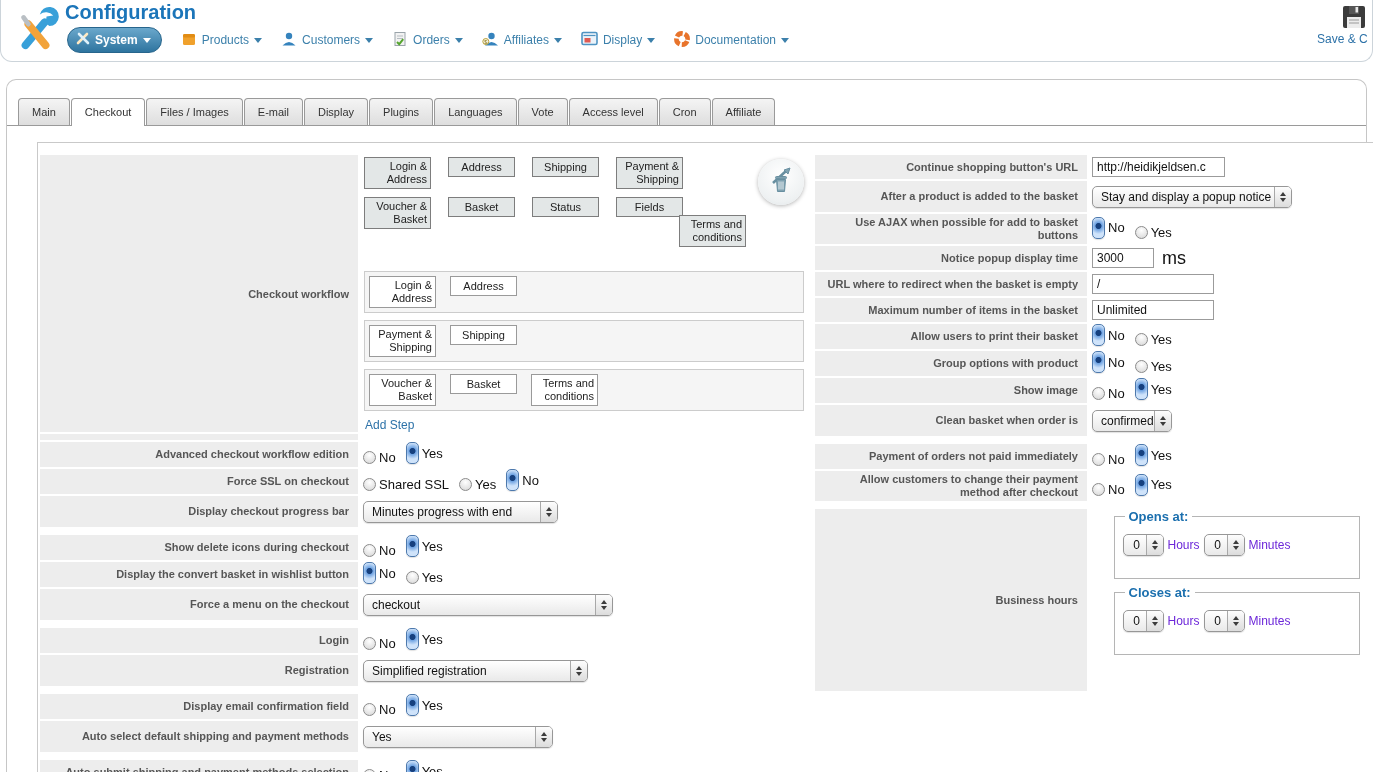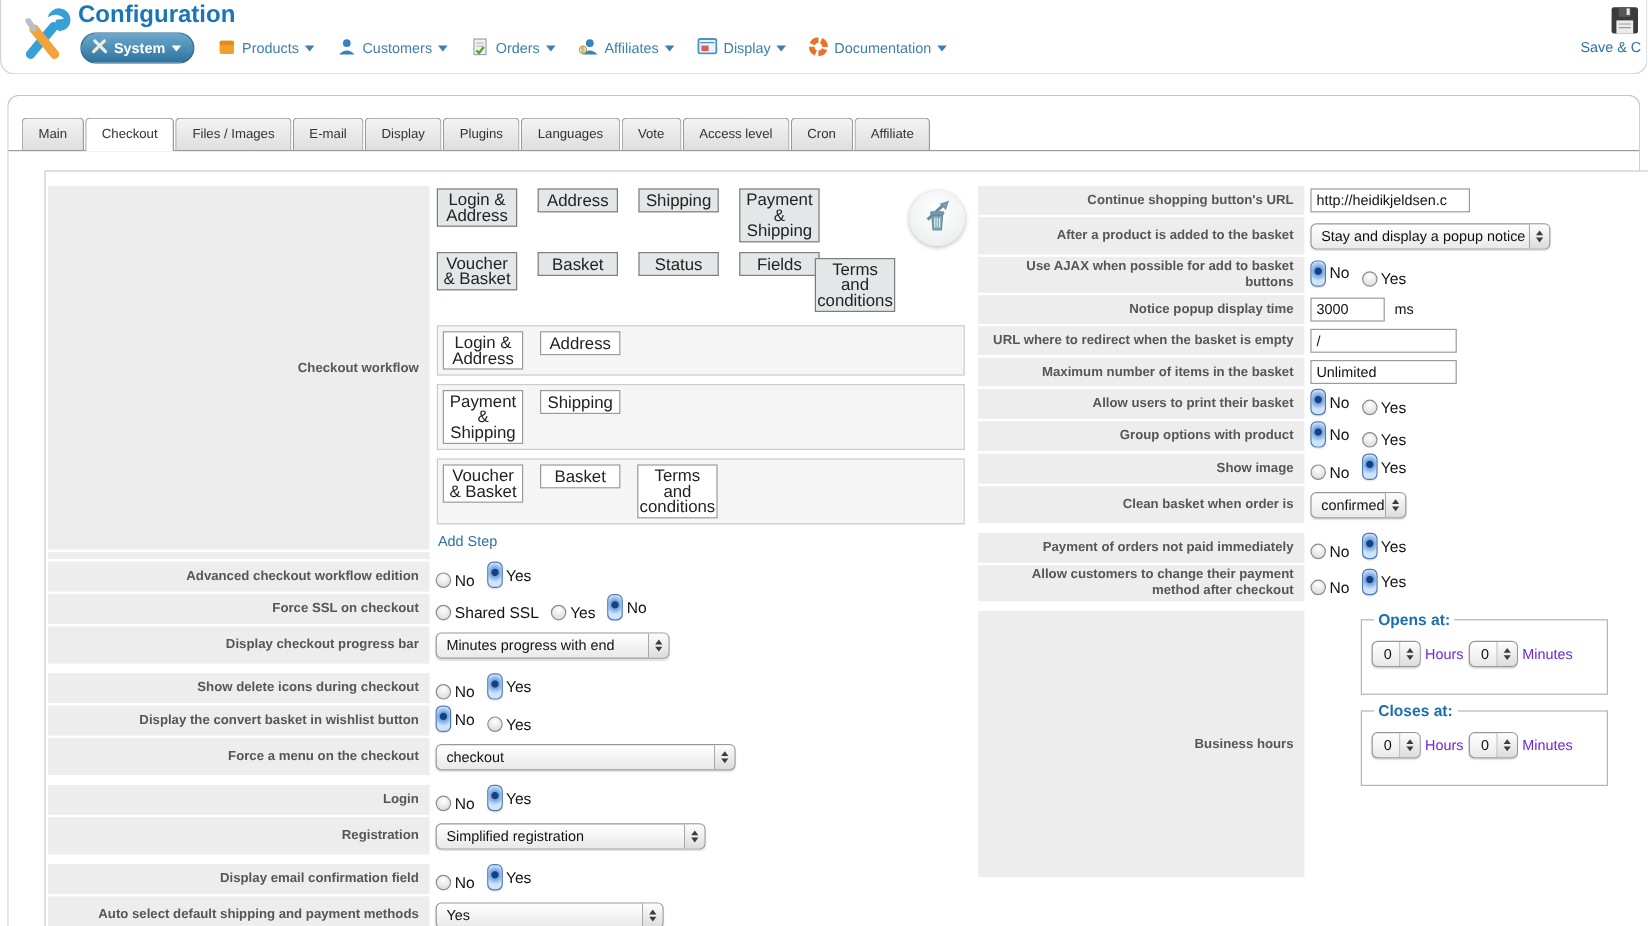--- a/index.html
+++ b/index.html
@@ -63,45 +63,45 @@
     align-items:center; justify-content:center; gap:2px; background:linear-gradient(#fdfdfd,#dcdcdc);
     border-radius:0 4px 4px 0; }
   .sel .up { width:0; height:0; border-left:3.5px solid transparent; border-right:3.5px solid transparent;
     border-bottom:4.5px solid #3c3c3c; }
   .sel .dn { width:0; height:0; border-left:3.5px solid transparent; border-right:3.5px solid transparent;
     border-top:4.5px solid #3c3c3c; }
 
   
   .tin { height:20px; border:1px solid #9b9b9b; font-family:"Liberation Sans",sans-serif; font-size:12px;
     padding:1px 4px; color:#111; background:#fff; }
-  .suffix { font-size:12px; color:#111; margin-left:2px; }
+  .suffix { font-size:18px; color:#111; margin-left:2px; }
 
   
   .wf-row { display:flex; margin-bottom:2px; }
   .wf-row .lbl { width:318px; background:#ededed; display:flex; align-items:center; justify-content:flex-end;
     text-align:right; font-weight:bold; color:#565656; font-size:11px; padding-right:9px; }
   .wf-ctl { position:relative; flex:1; padding:2px 0 0 6px; }
   .palette { position:relative; height:104px; margin-bottom:10px; width:445px; }
   .palette-row { display:flex; gap:17px; margin-bottom:8px; align-items:flex-start; }
-  .wbox { display:flex; align-items:center; justify-content:center; text-align:center; width:67px; min-height:20px;
-    padding:2px 3px; background:#e3e7e7; border:1px solid #7d7d7d; font-size:14px; line-height:13px; color:#222;
+  .wbox { display:flex; align-items:center; justify-content:center; text-align:right; width:67px; min-height:20px;
+    padding:2px 3px; background:#e3e7e7; border:1px solid #7d7d7d; font-size:11px; line-height:13px; color:#222;
     cursor:move; }
   .wbox.float { position:absolute; left:315px; top:58px; }
   .trash-btn { position:absolute; right:6px; top:4px; width:46px; height:46px; border-radius:50%;
     background:radial-gradient(circle at 50% 35%, #ffffff, #eef1f2 70%, #dde3e6);
     box-shadow:0 1px 4px rgba(0,0,0,.3); display:flex; align-items:center; justify-content:center; cursor:pointer; }
   .step-row { width:440px; min-height:40px; border:1px solid #ccc; background:#f5f5f5; display:flex;
     gap:14px; align-items:flex-start; padding:4px; margin-bottom:7px; }
   .step-row .wbox { background:#fff; border-color:#9a9a9a; }
   .add-step { color:#2d72a8; font-size:12px; text-decoration:none; cursor:pointer; display:inline-block; padding-left:1px; }
 
   
-  .bh-row .lbl { height:222px; }
+  .bh-row .lbl { height:182px; }
   .bh-ctl { display:flex; flex-direction:column; gap:16px; padding-left:10px; }
-  .bh-fieldset { width:206px; height:70px; border:1px solid #b5b5b5; padding:6px 8px; }
+  .bh-fieldset { width:246px; height:70px; border:1px solid #b5b5b5; padding:6px 8px; }
   .bh-fieldset legend { color:#1b6fae; font-weight:bold; font-size:13px; padding:0 4px; margin-left:2px; }
   .bh-line { display:flex; align-items:center; gap:4px; margin-top:4px; }
   .bh-lab { font-size:12px; color:#6d28d9; }
   .sel.sm { width:41px; }
   .sel.sm .val { justify-content:center; padding:0 2px 0 6px; }
 </style>
 </head>
 <body>
 
 <div class="header">

